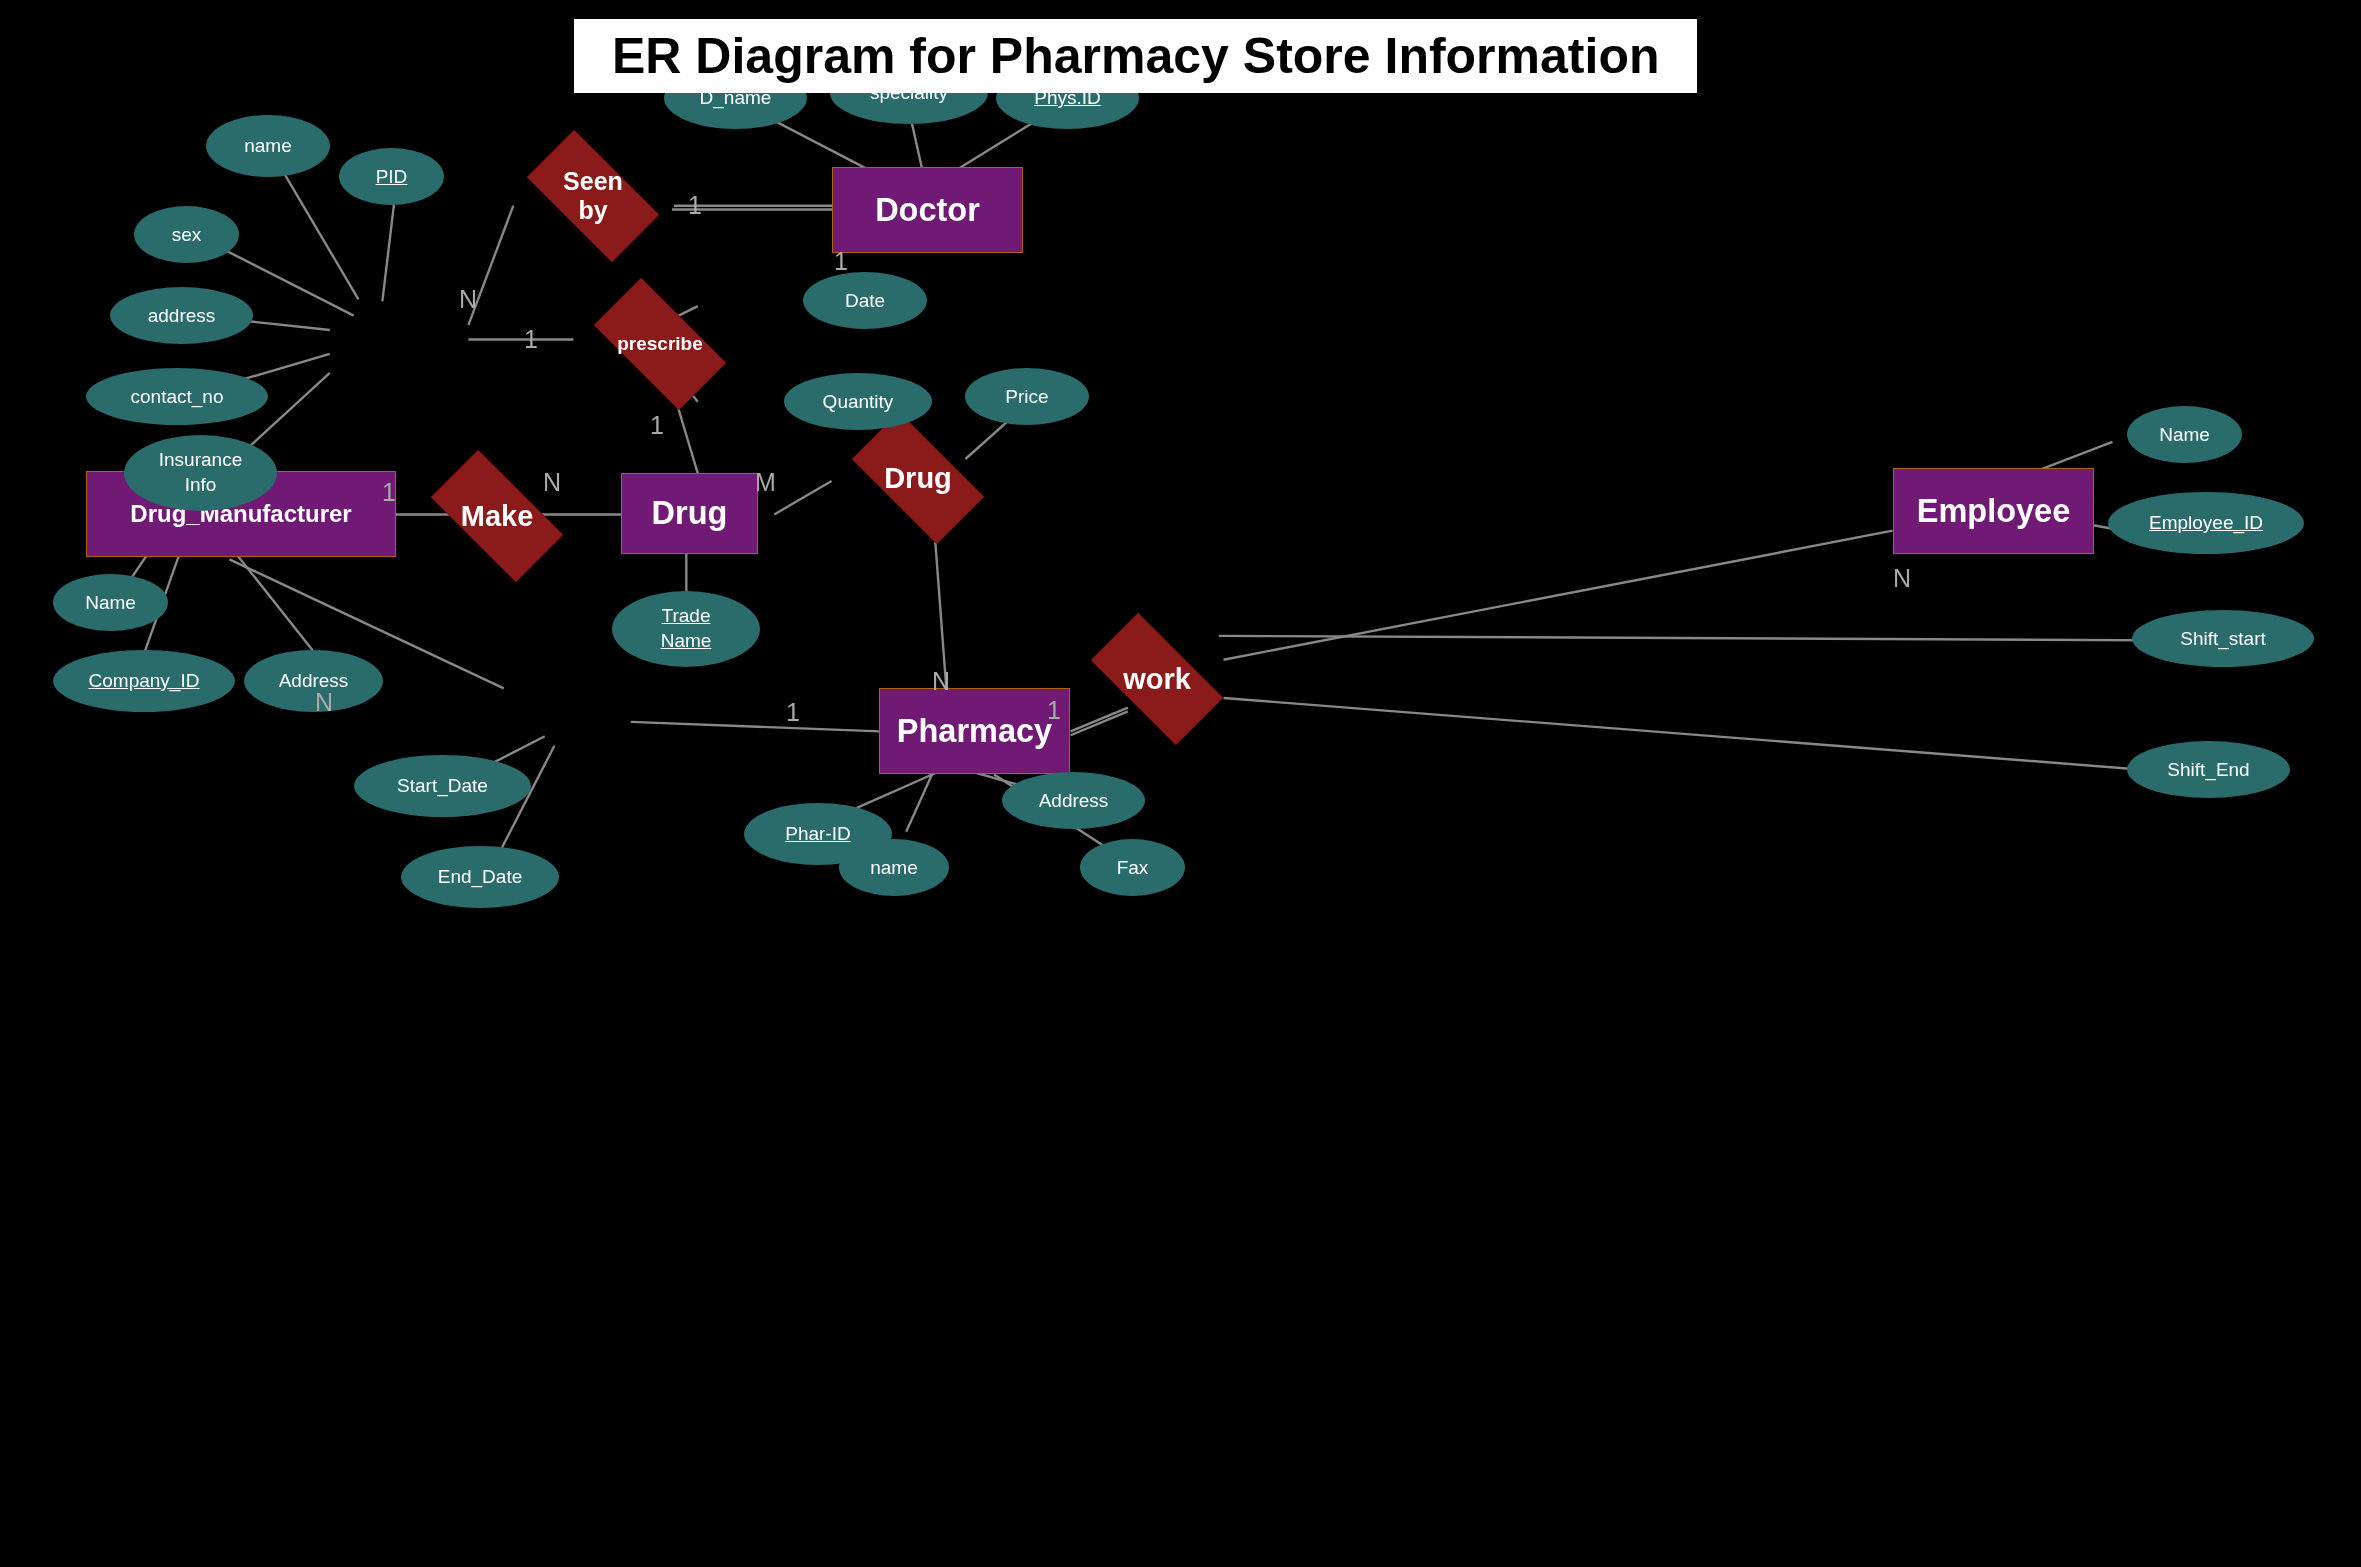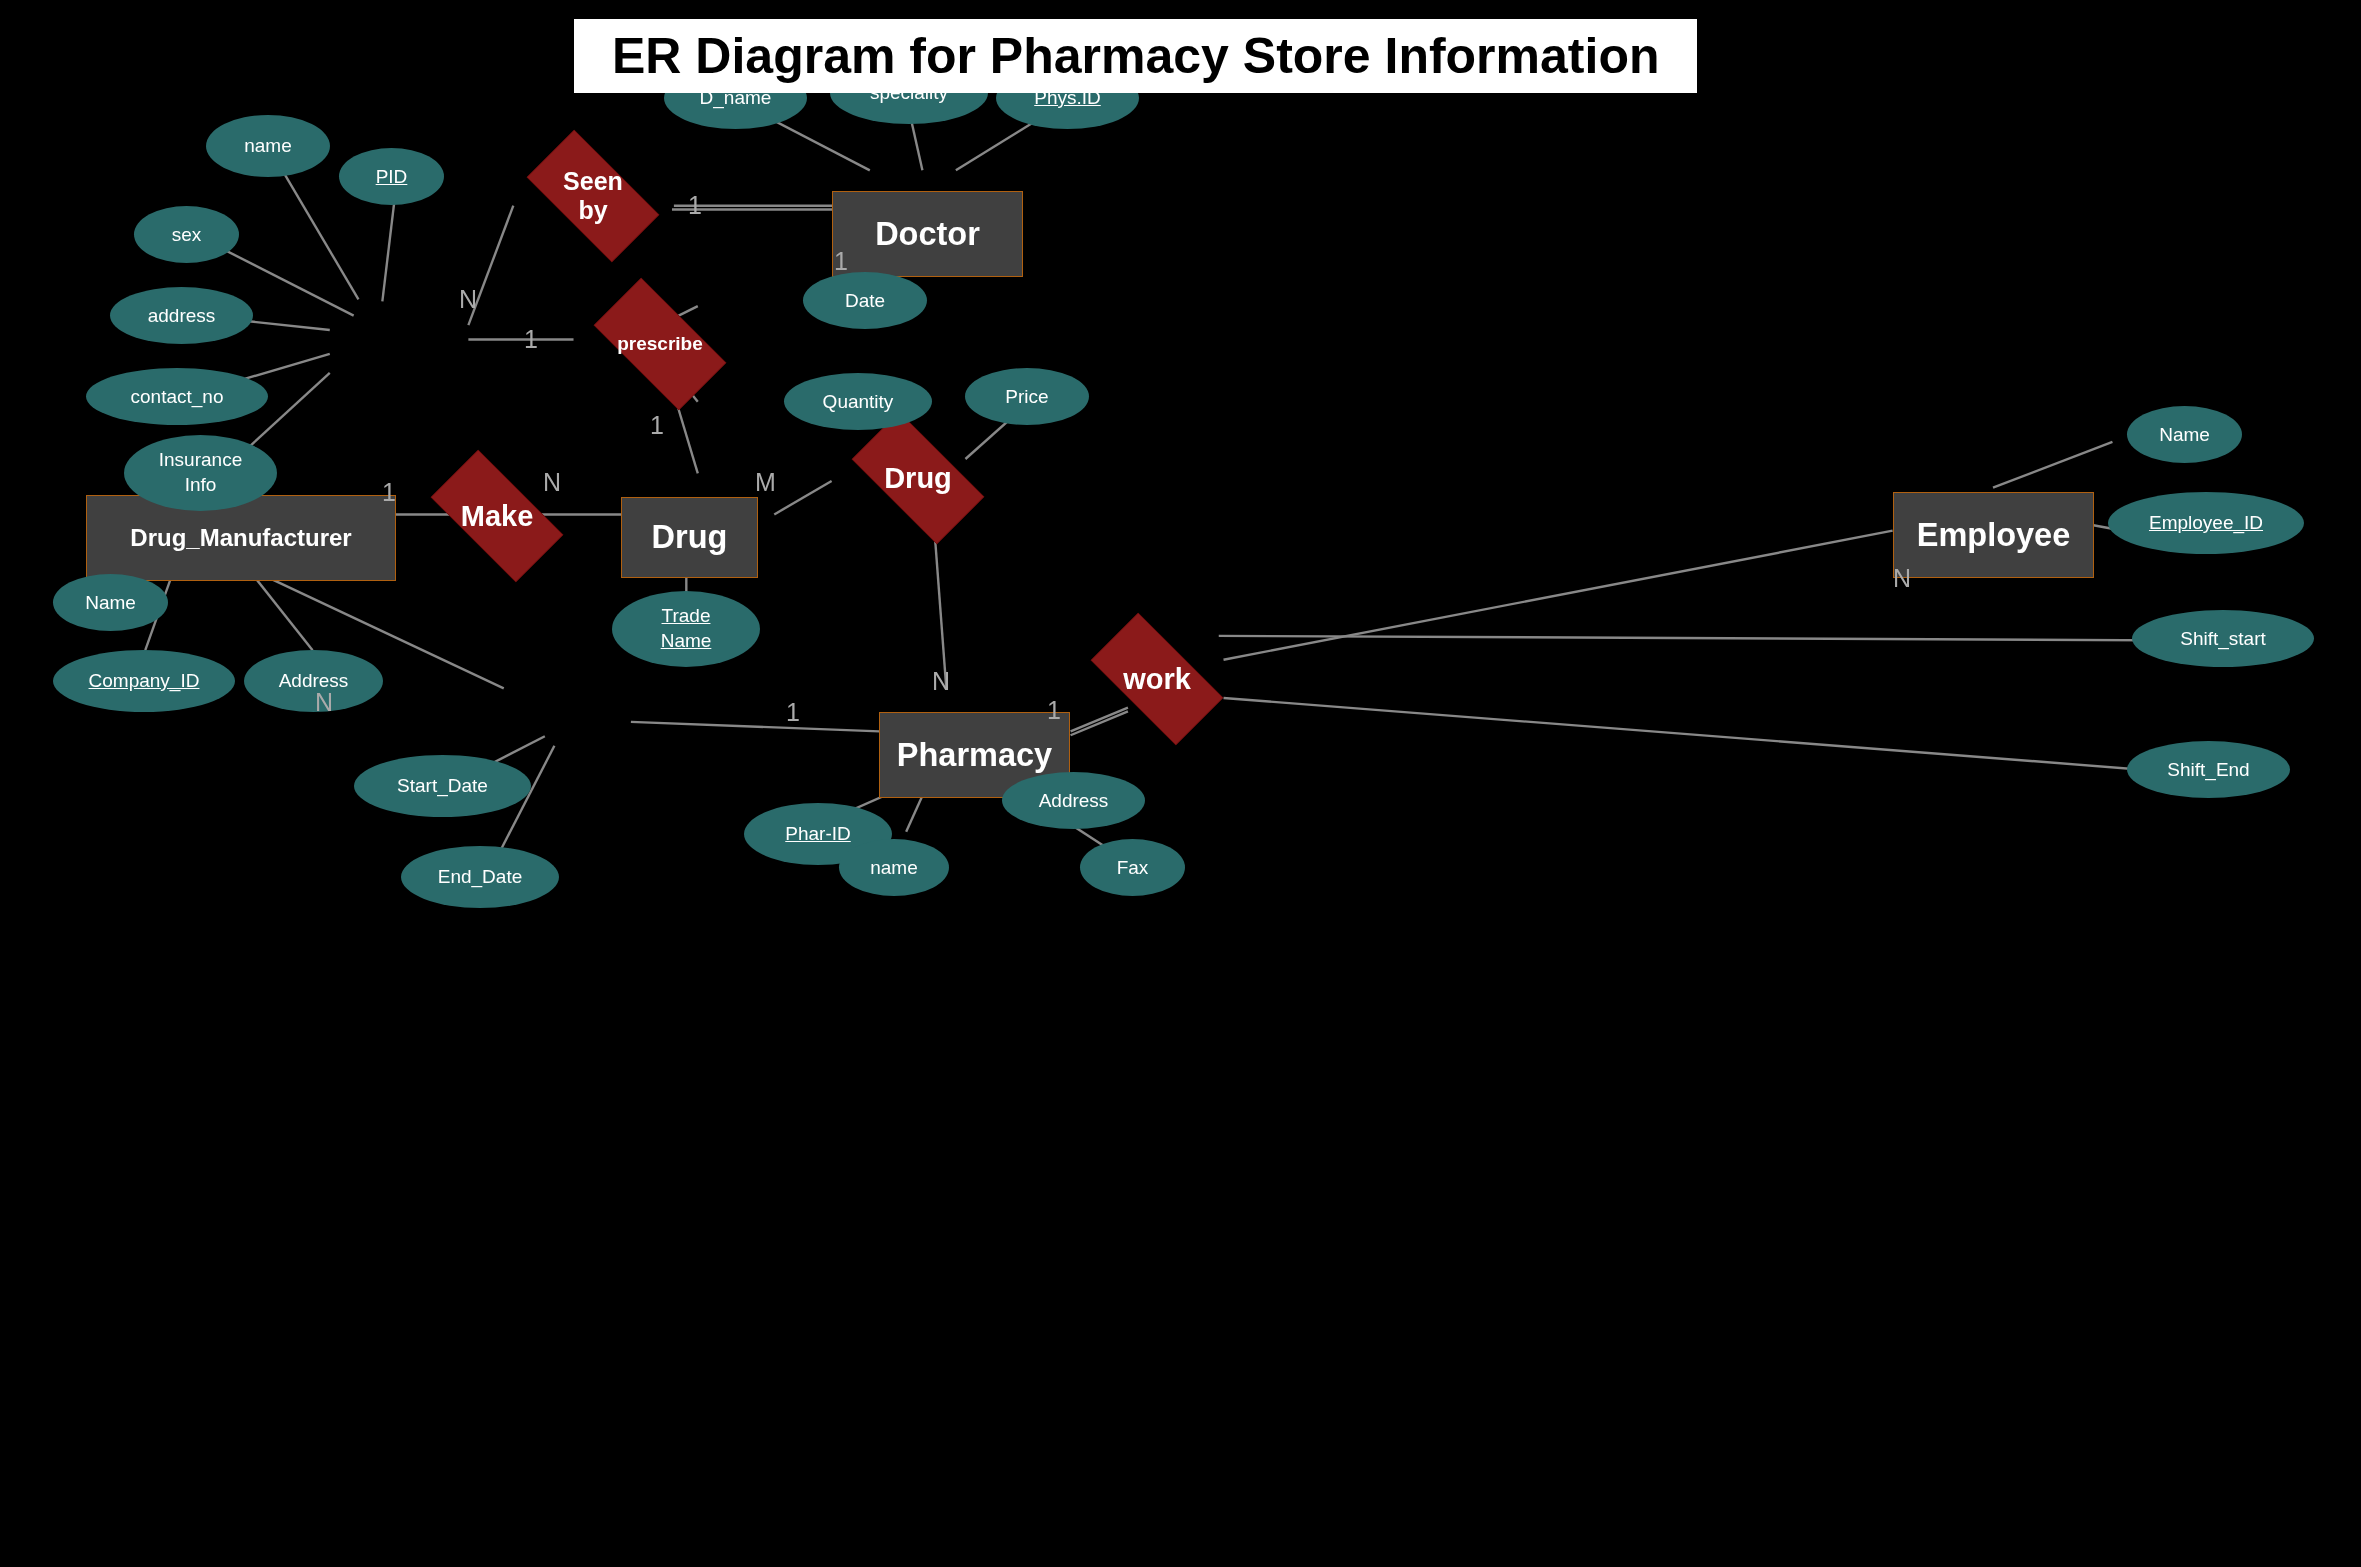--- a/index.html
+++ b/index.html
@@ -22,31 +22,30 @@
       font-size: 50px;
       font-weight: bold;
       color: #000;
       left: 574px;
       top: 19px;
       z-index: 10;
     }
     
     .entity {
       position: absolute;
-      background: #404040;
+      background: #701a75;
       color: white;
       font-weight: bold;
       font-size: 32.5px;
       display: flex;
       align-items: center;
       justify-content: center;
       text-align: center;
       z-index: 5;
       border: 1.9px solid #B06010;
-      margin-top: 24px;
     }
     
     .relationship {
       position: absolute;
       width: 172px;
       height: 96px;
       z-index: 5;
       display: flex;
       align-items: center;
       justify-content: center;

